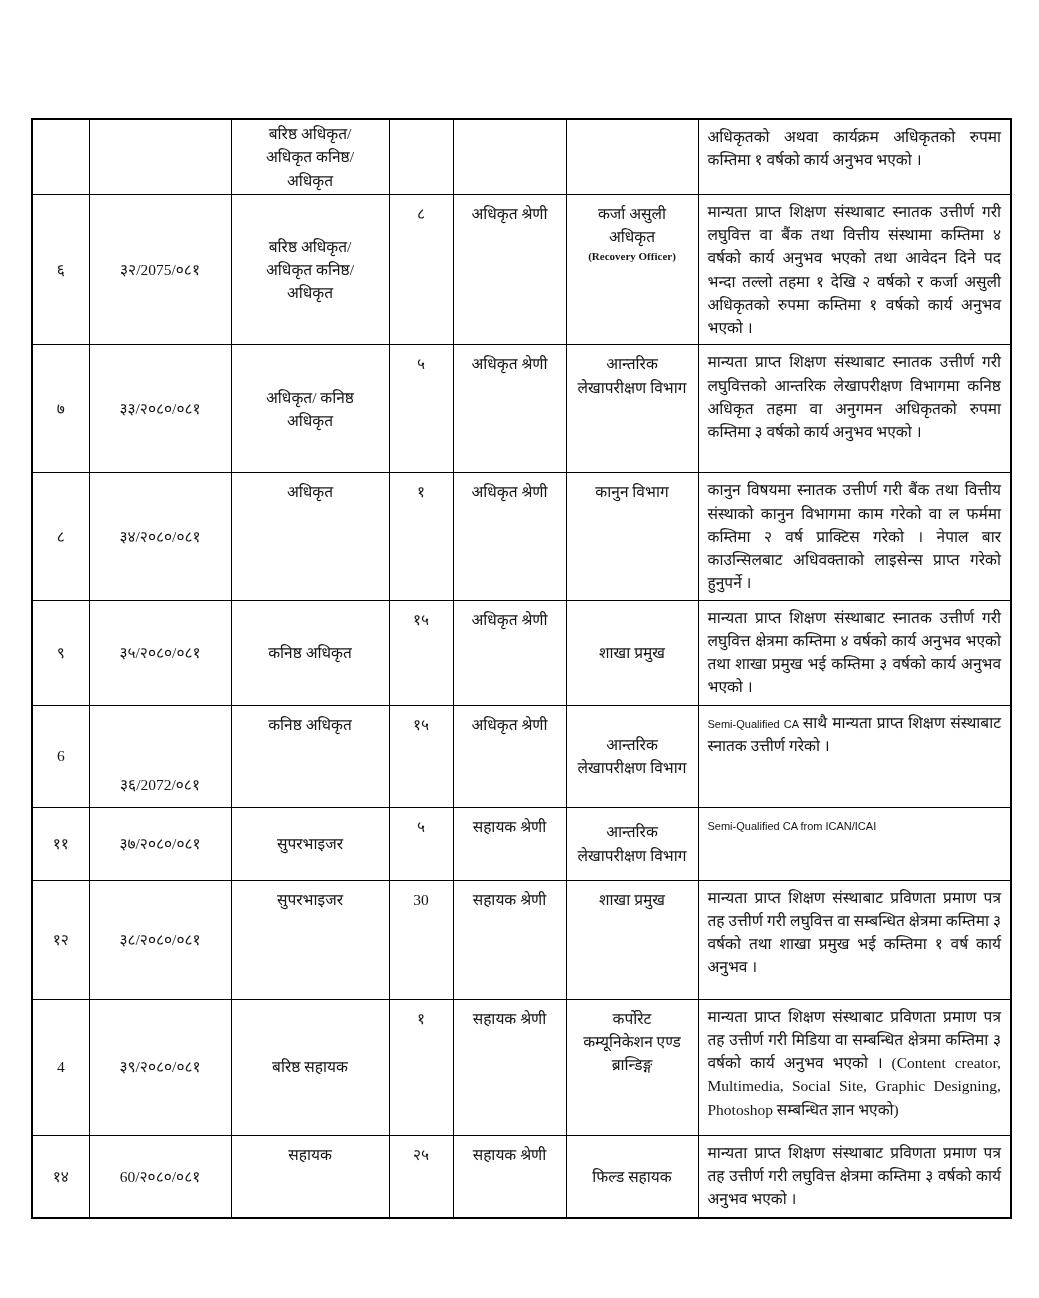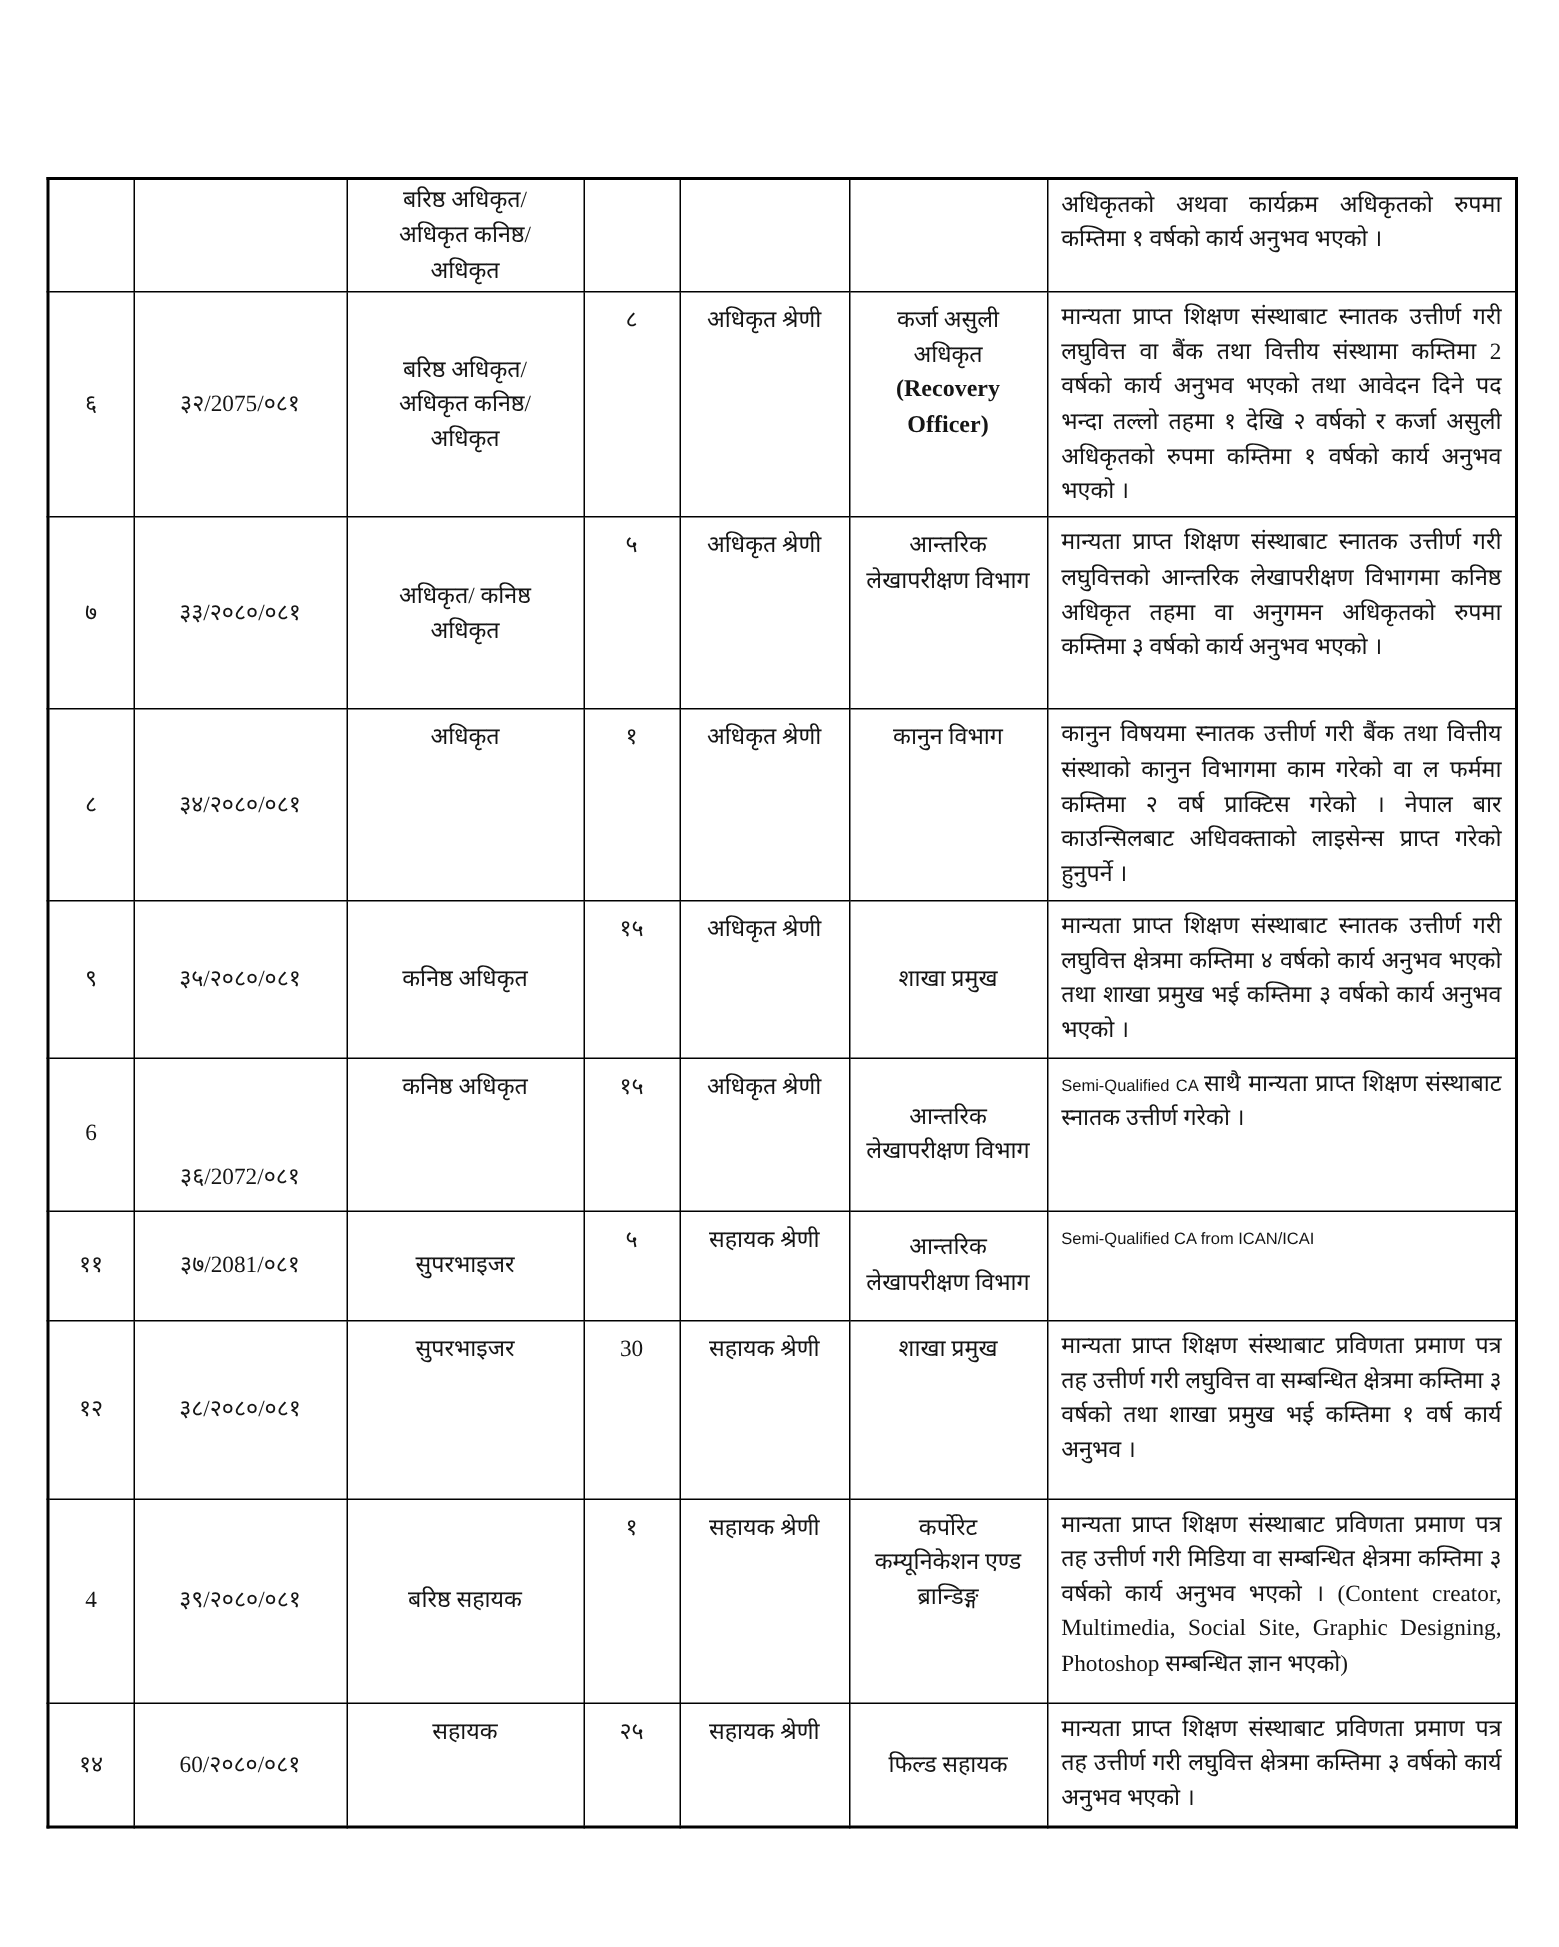--- a/index.html
+++ b/index.html
@@ -54,21 +54,21 @@
     vertical-align: top;
     text-align: justify;
     padding: 5px 9px 5px 9px;
   }
   .va-top    { vertical-align: top; padding-top: 7px; }
   .va-bottom { vertical-align: bottom; padding-bottom: 10px; }
   .va-middle { vertical-align: middle; padding-top: 2px; }
 
   .dept-en {
     font-weight: bold;
-    font-size: 16px;
+    font-size: 11px;
     white-space: pre-line;
   }
   .en-sans {
     font-family: Liberation Sans, sans-serif;
     font-size: 11px;
   }
 </style>
 </head>
 <body>
 
@@ -107,21 +107,21 @@
 अधिकृत कनिष्ठ/
 अधिकृत</div>
           </td>
         <td class="c-num">८</td>
         <td class="c-level">अधिकृत श्रेणी</td>
         <td class="c-dept">
             <div class="ml">कर्जा असुली
 अधिकृत</div>
             <div class="dept-en">(Recovery Officer)</div>
           </td>
-        <td class="c-req"><span>मान्यता प्राप्त शिक्षण संस्थाबाट स्नातक उत्तीर्ण गरी लघुवित्त वा बैंक तथा वित्तीय संस्थामा कम्तिमा 2 वर्षको कार्य अनुभव भएको तथा आवेदन दिने पद भन्दा तल्लो तहमा १ देखि २ वर्षको र कर्जा असुली अधिकृतको रुपमा कम्तिमा १ वर्षको कार्य अनुभव भएको ।</span></td>
+        <td class="c-req"><span>मान्यता प्राप्त शिक्षण संस्थाबाट स्नातक उत्तीर्ण गरी लघुवित्त वा बैंक तथा वित्तीय संस्थामा कम्तिमा ४ वर्षको कार्य अनुभव भएको तथा आवेदन दिने पद भन्दा तल्लो तहमा १ देखि २ वर्षको र कर्जा असुली अधिकृतको रुपमा कम्तिमा १ वर्षको कार्य अनुभव भएको ।</span></td>
       </tr>
       <tr>
         <td class="c-sn">७</td>
         <td class="c-ad">३३/२०८०/०८१</td>
         <td class="c-pos">
             <div class="ml">अधिकृत/ कनिष्ठ
 अधिकृत</div>
           </td>
         <td class="c-num">५</td>
         <td class="c-level">अधिकृत श्रेणी</td>
@@ -166,21 +166,21 @@
         <td class="c-num">१५</td>
         <td class="c-level">अधिकृत श्रेणी</td>
         <td class="c-dept va-middle">
             <div class="ml">आन्तरिक
 लेखापरीक्षण विभाग</div>
           </td>
         <td class="c-req"><span class="en-sans">Semi-Qualified CA </span><span>साथै मान्यता प्राप्त शिक्षण संस्थाबाट स्नातक उत्तीर्ण गरेको ।</span></td>
       </tr>
       <tr>
         <td class="c-sn">११</td>
-        <td class="c-ad">३७/2081/०८१</td>
+        <td class="c-ad">३७/२०८०/०८१</td>
         <td class="c-pos">
             <div class="ml">सुपरभाइजर</div>
           </td>
         <td class="c-num">५</td>
         <td class="c-level">सहायक श्रेणी</td>
         <td class="c-dept va-middle">
             <div class="ml">आन्तरिक
 लेखापरीक्षण विभाग</div>
           </td>
         <td class="c-req"><span class="en-sans">Semi-Qualified CA from ICAN/ICAI</span><span></span></td>

